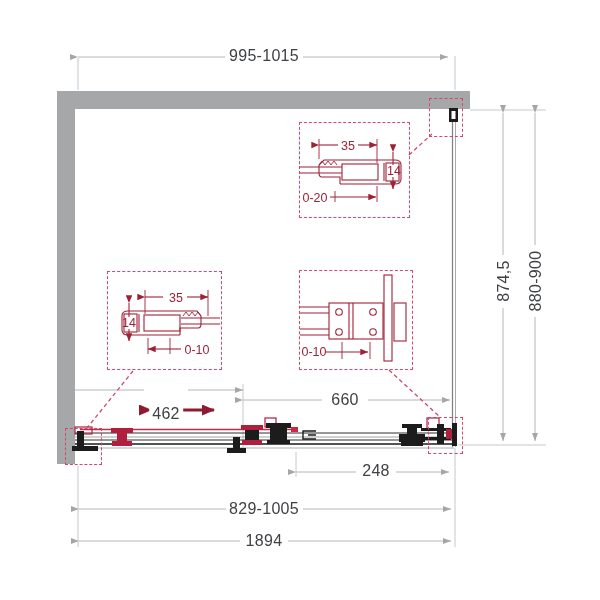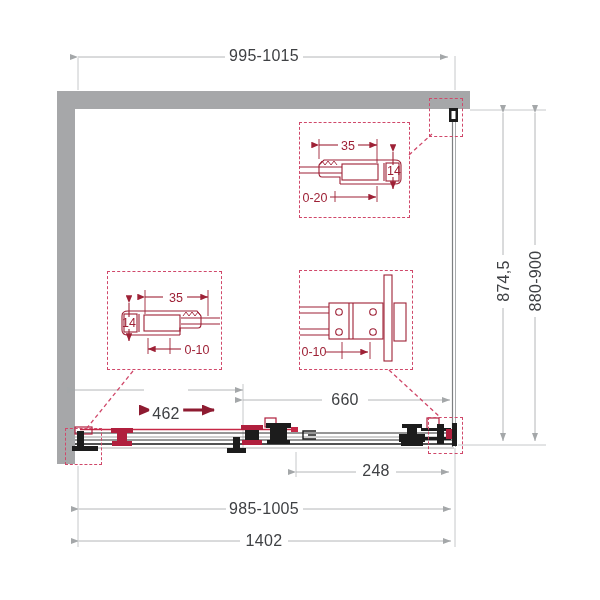--- a/index.html
+++ b/index.html
@@ -215,18 +215,18 @@
         <path d="M26 81 H68" marker-end="url(#ar3)"></path>
       </g>
       <text class="dtext" x="14" y="85" text-anchor="middle">0-10</text>
     </svg>
   </div>
 
   <div class="dim-label" style="left:264px;top:56px;">995-1015</div>
   <div class="dim-label" style="left:166px;top:389px;margin-top:25px;">462</div>
   <div class="dim-label" style="left:345px;top:400px;">660</div>
   <div class="dim-label" style="left:376px;top:471px;">248</div>
-  <div class="dim-label" style="left:264px;top:509px;">985-1005</div>
-  <div class="dim-label" style="left:264px;top:541px;">1402</div>
+  <div class="dim-label" style="left:264px;top:509px;">829-1005</div>
+  <div class="dim-label" style="left:264px;top:541px;">1894</div>
   <div class="dim-label vert" style="left:504px;top:281px;">874,5</div>
   <div class="dim-label vert" style="left:536px;top:281px;">880-900</div>
 
 </div>
 
 </body></html>

